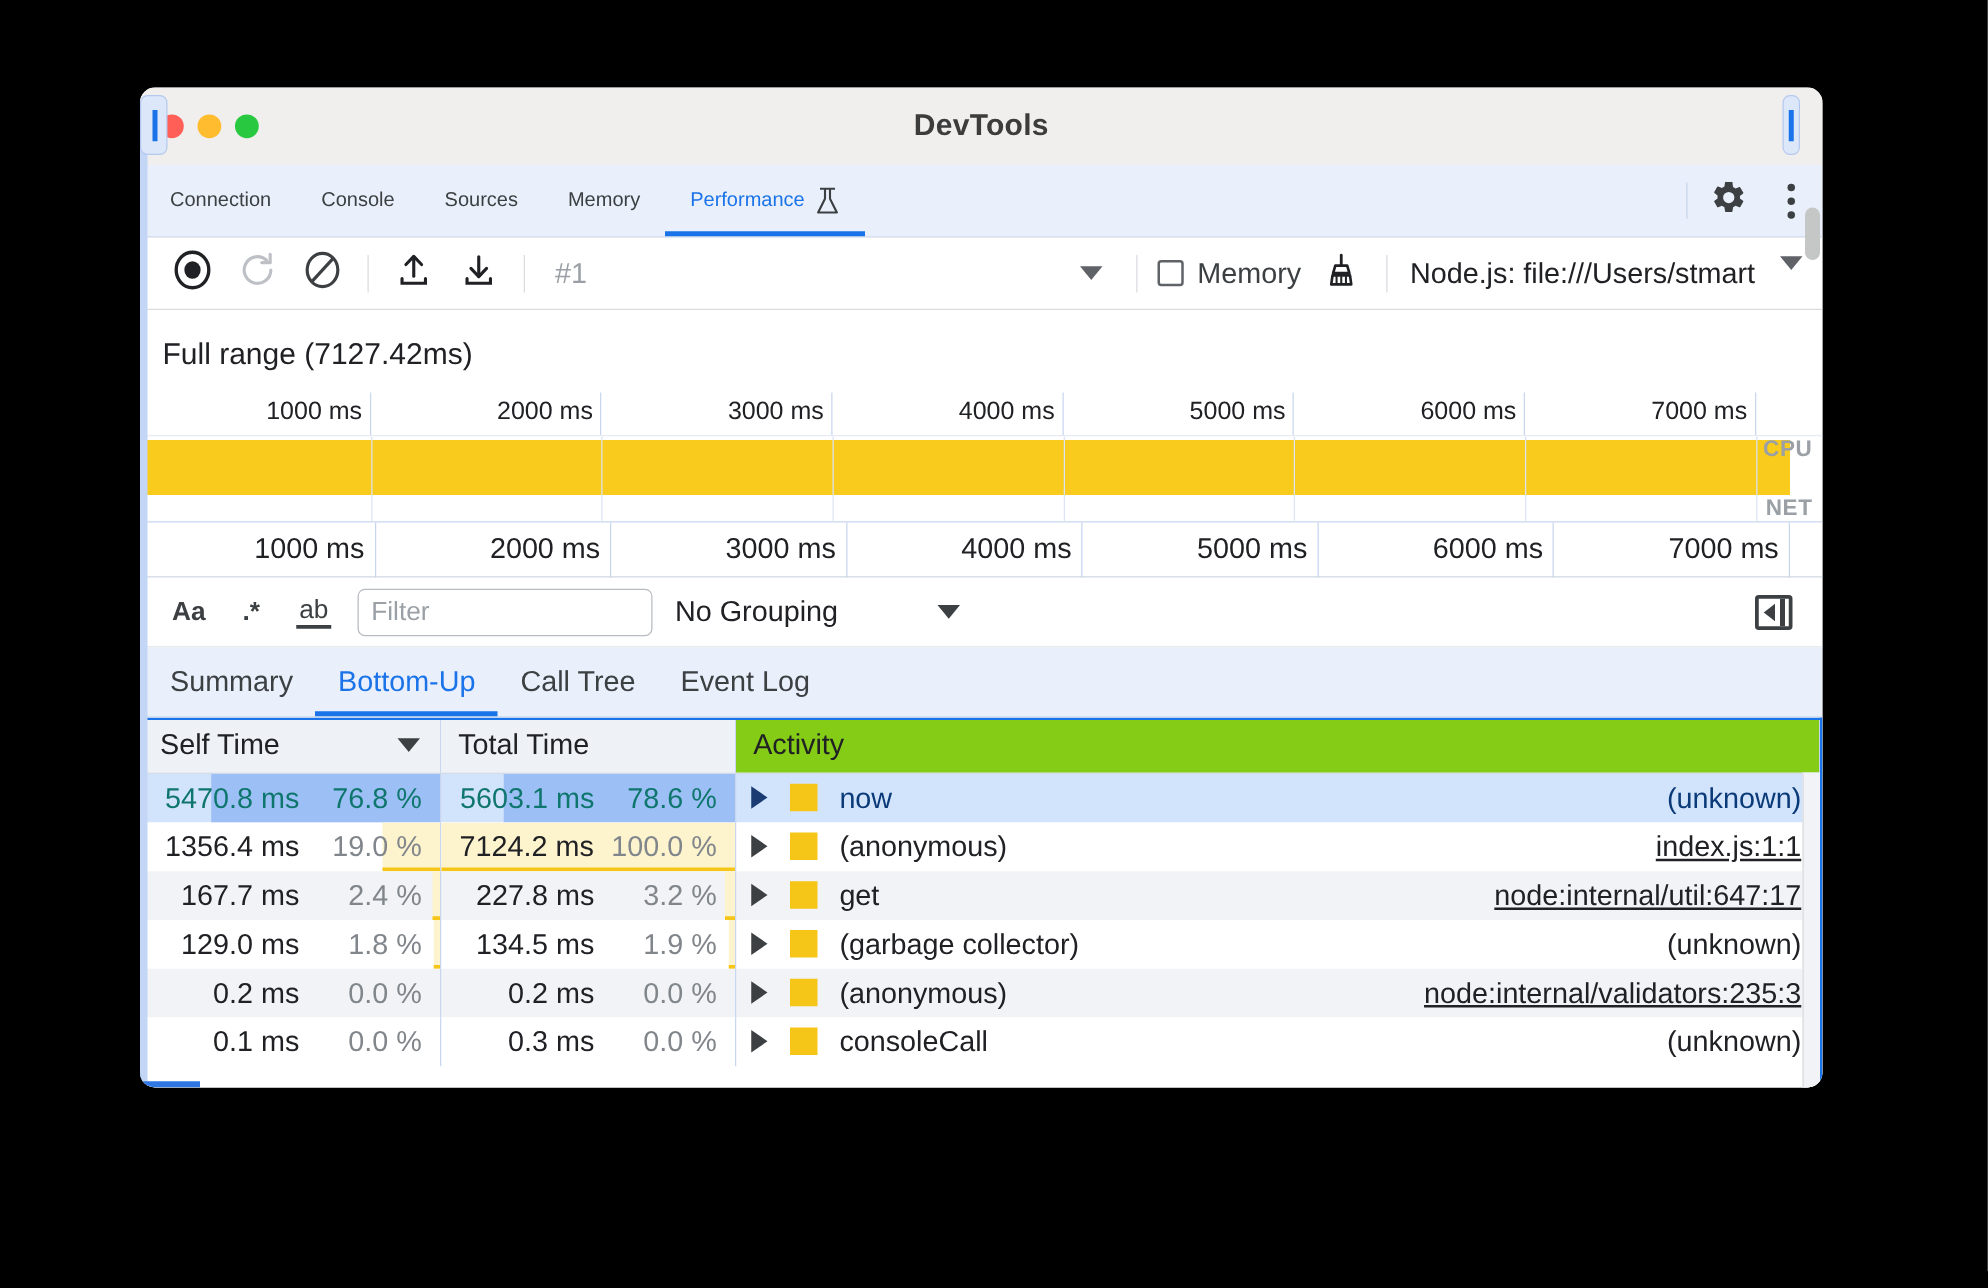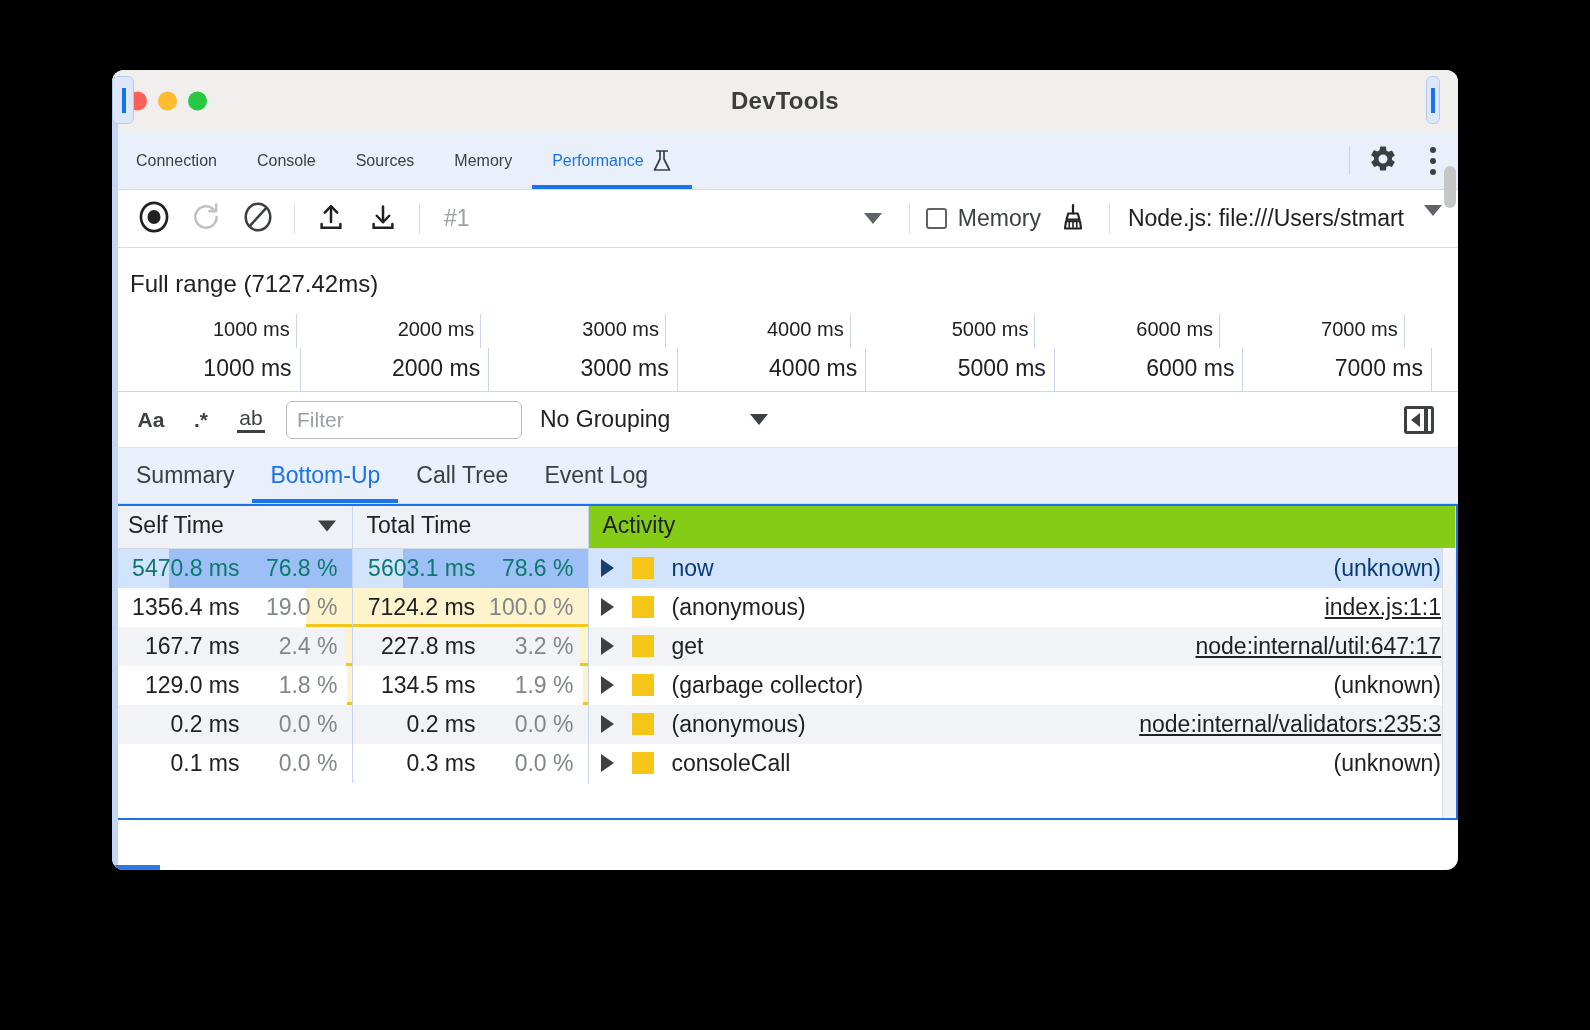--- a/index.html
+++ b/index.html
@@ -566,20 +566,32 @@
     <div id="ruler-top">
         <div class="rtick" style="left: 0px; width: 184.68px;">1000 ms</div>
         <div class="rtick" style="left: 0px; width: 369.359px;">2000 ms</div>
         <div class="rtick" style="left: 0px; width: 554.039px;">3000 ms</div>
         <div class="rtick" style="left: 0px; width: 738.719px;">4000 ms</div>
         <div class="rtick" style="left: 0px; width: 923.398px;">5000 ms</div>
         <div class="rtick" style="left: 0px; width: 1108.08px;">6000 ms</div>
         <div class="rtick" style="left: 0px; width: 1292.76px;">7000 ms</div>
       </div>
 
+    <div id="graph-area">
+      <div id="cpu-band" style="width: 1320px;"></div>
+      <div class="band-label" id="cpu-label">CPU</div>
+      <div class="band-label" id="net-label">NET</div>
+    <div class="gtick" style="left: 184.68px; width: 1px;"></div>
+        <div class="gtick" style="left: 369.359px; width: 1px;"></div>
+        <div class="gtick" style="left: 554.039px; width: 1px;"></div>
+        <div class="gtick" style="left: 738.719px; width: 1px;"></div>
+        <div class="gtick" style="left: 923.398px; width: 1px;"></div>
+        <div class="gtick" style="left: 1108.08px; width: 1px;"></div>
+        <div class="gtick" style="left: 1292.76px; width: 1px;"></div>
+      </div>
 
     <div id="ruler-bottom">
         <div class="btick" style="left: 0px; width: 188.571px;">1000 ms</div>
         <div class="btick" style="left: 0px; width: 377.143px;">2000 ms</div>
         <div class="btick" style="left: 0px; width: 565.714px;">3000 ms</div>
         <div class="btick" style="left: 0px; width: 754.286px;">4000 ms</div>
         <div class="btick" style="left: 0px; width: 942.857px;">5000 ms</div>
         <div class="btick" style="left: 0px; width: 1131.43px;">6000 ms</div>
         <div class="btick" style="left: 0px; width: 1320px;">7000 ms</div>
       </div>

